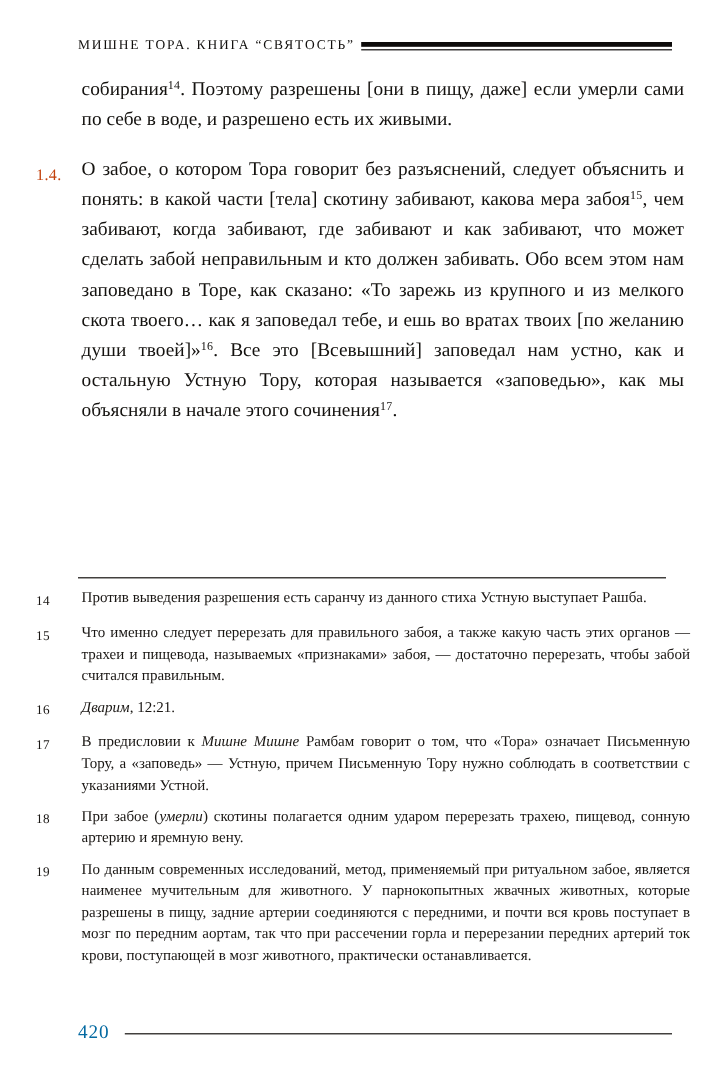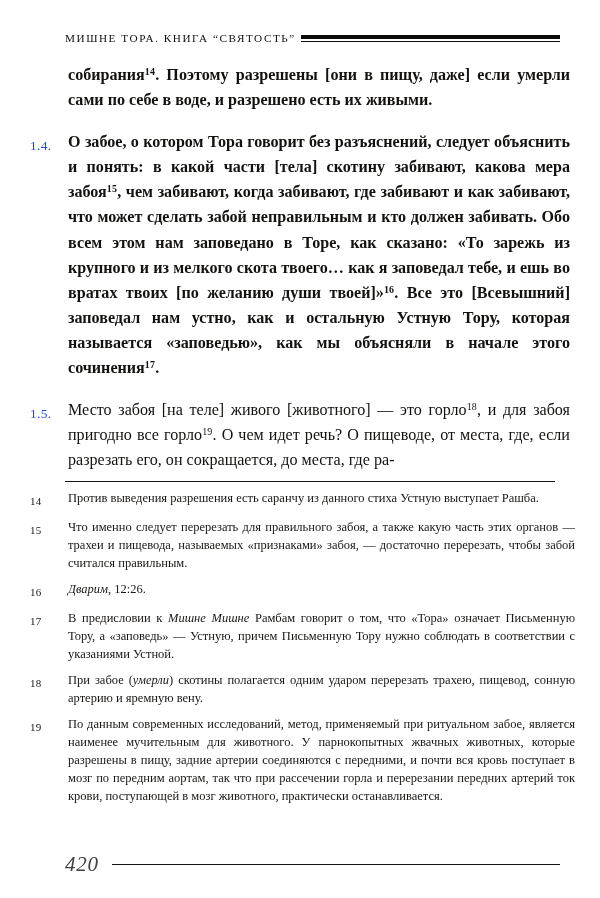--- a/index.html
+++ b/index.html
@@ -70,33 +70,32 @@
     color: #14120f;
   }
   .para + .para { margin-top: 17px; }
 
   .para-num {
     flex: 0 0 38px;
     width: 38px;
     font-size: 13.4px;
     letter-spacing: 0.3px;
     padding-top: 4px;
-    color: #1d4ed8;
+    color: #c2410c;
     white-space: nowrap;
   }
   .para-body {
     flex: 1 1 auto;
     hyphens: manual;
   }
   .para.no-num .para-body {
     margin-left: 38px;
   }
   .para-body.last-line-left {
     text-align-last: left;
-    font-weight: bold;
   }
 
   sup {
     font-size: 0.62em;
     vertical-align: 0.52em;
     line-height: 0;
     letter-spacing: 0.2px;
   }
 
   
@@ -142,25 +141,24 @@
   
   .folio {
     position: absolute;
     left: 65px;
     top: 852px;
     width: 495px;
     display: flex;
     align-items: center;
   }
   .folio-number {
-    font-size: 21px;
+    font-size: 16px;
     letter-spacing: 0.8px;
-    color: #404040;
+    color: #0369a1;
     white-space: nowrap;
-    font-style: italic;
   }
   .folio-rule {
     flex: 1 1 auto;
     margin-left: 13px;
     height: 0;
     border-top: 1.6px solid #15120f;
   }
 </style>
 </head>
 <body>
@@ -180,46 +178,40 @@
       </div>
     </div>
 
     <div class="para">
       <div class="para-num">1.4.</div>
       <div class="para-body last-line-left">
         О забое, о котором Тора говорит без разъяснений, следует объяснить и понять: в какой части [тела] скотину забивают, какова мера забоя<sup>15</sup>, чем забивают, когда забивают, где забивают и как забивают, что может сделать забой неправильным и кто должен забивать. Обо всем этом нам заповедано в Торе, как сказано: «То зарежь из крупного и из мелкого скота твоего… как я заповедал тебе, и ешь во вратах твоих [по желанию души твоей]»<sup>16</sup>. Все это [Всевышний] заповедал нам устно, как и остальную Устную Тору, которая называется «заповедью», как мы объясняли в начале этого сочинения<sup>17</sup>.
       </div>
     </div>
 
-    <div class="para">
-      <div class="para-num">1.5.</div>
-      <div class="para-body">
-        Место забоя [на теле] живого [животного] — это горло<sup>18</sup>, и для забоя пригодно все горло<sup>19</sup>. О чем идет речь? О пищеводе, от места, где, если разрезать его, он сокращается, до места, где ра-
-      </div>
-    </div>
 
   </div>
 
   <div class="footnote-rule"></div>
 
   <div class="footnotes">
 
     <div class="fn">
       <div class="fn-num">14</div>
       <div class="fn-body">Против выведения разрешения есть саранчу из данного стиха Устную выступает Рашба.</div>
     </div>
 
     <div class="fn">
       <div class="fn-num">15</div>
       <div class="fn-body">Что именно следует перерезать для правильного забоя, а также какую часть этих органов — трахеи и пищевода, называемых «признаками» забоя, — достаточно перерезать, чтобы забой считался правильным.</div>
     </div>
 
     <div class="fn">
       <div class="fn-num">16</div>
-      <div class="fn-body"><i>Дварим</i><span>, 12:26.</span></div>
+      <div class="fn-body"><i>Дварим</i><span>, 12:21.</span></div>
     </div>
 
     <div class="fn">
       <div class="fn-num">17</div>
       <div class="fn-body">В предисловии к <i>Мишне Мишне</i> Рамбам говорит о том, что «Тора» означает Письменную Тору, а «заповедь» — Устную, причем Письменную Тору нужно соблюдать в соответствии с указаниями Устной.</div>
     </div>
 
     <div class="fn">
       <div class="fn-num">18</div>
       <div class="fn-body">При забое (<i>умерли</i>) скотины полагается одним ударом перерезать трахею, пищевод, сонную артерию и яремную вену.</div>

